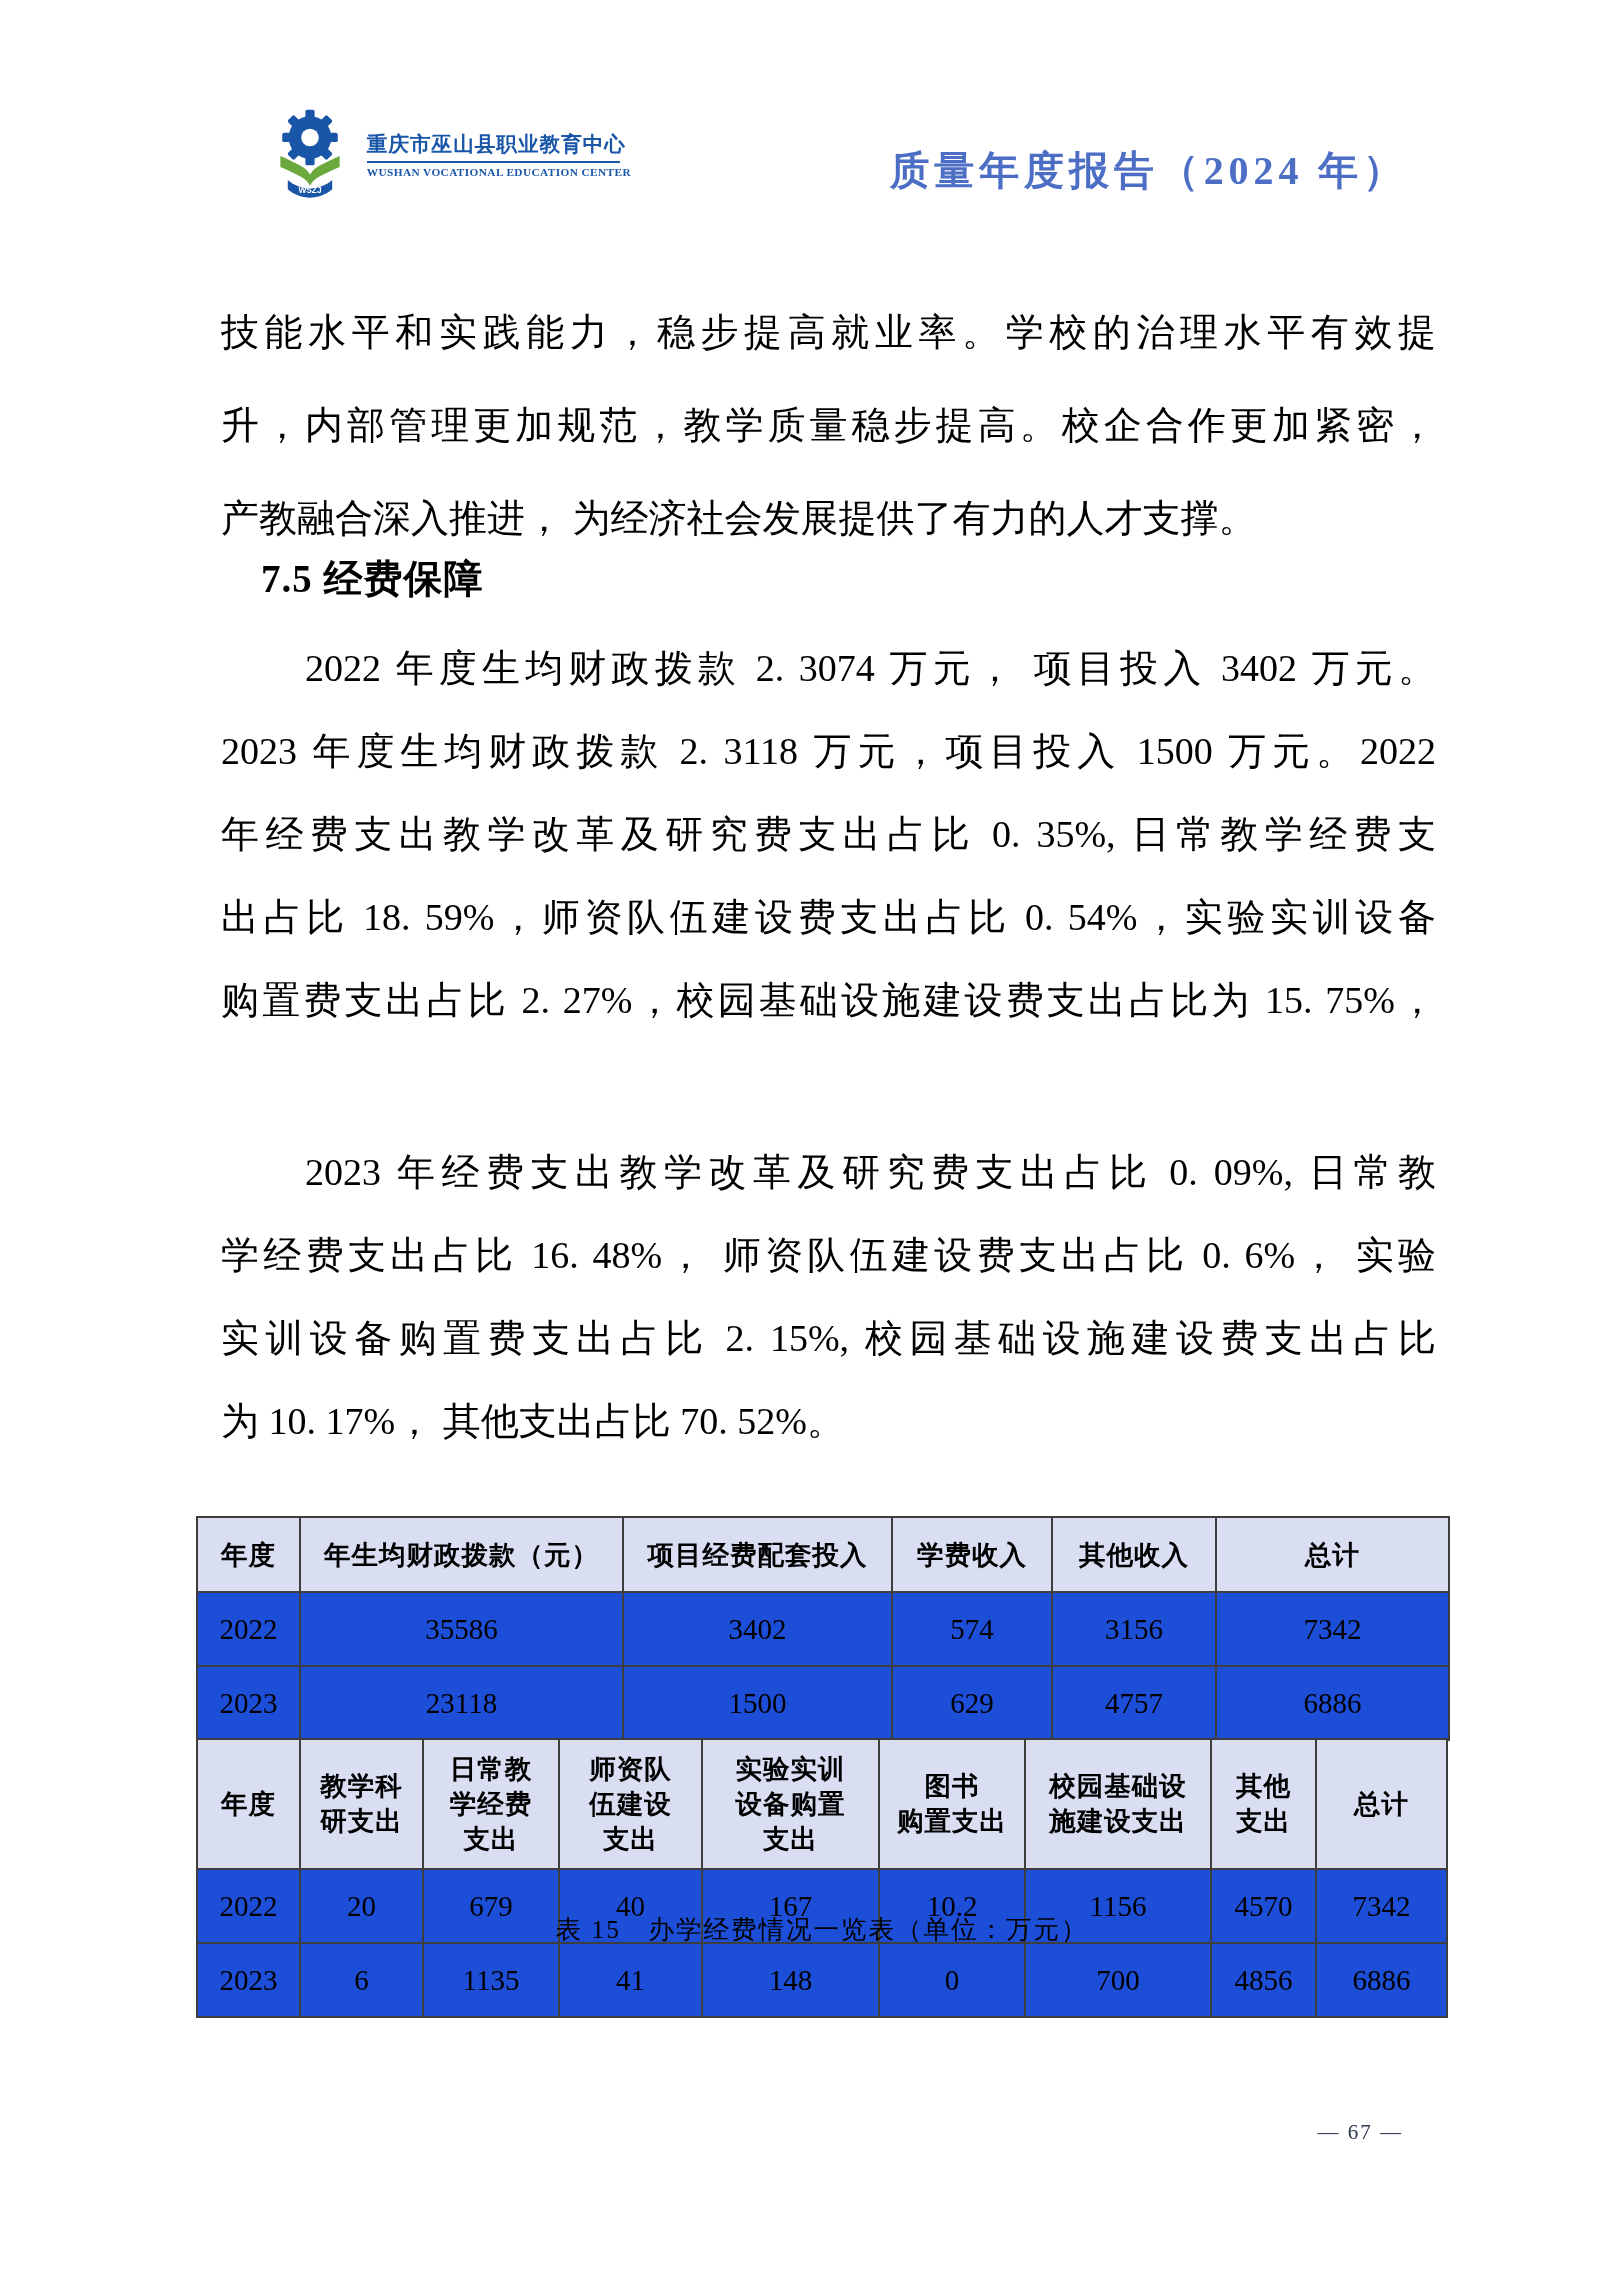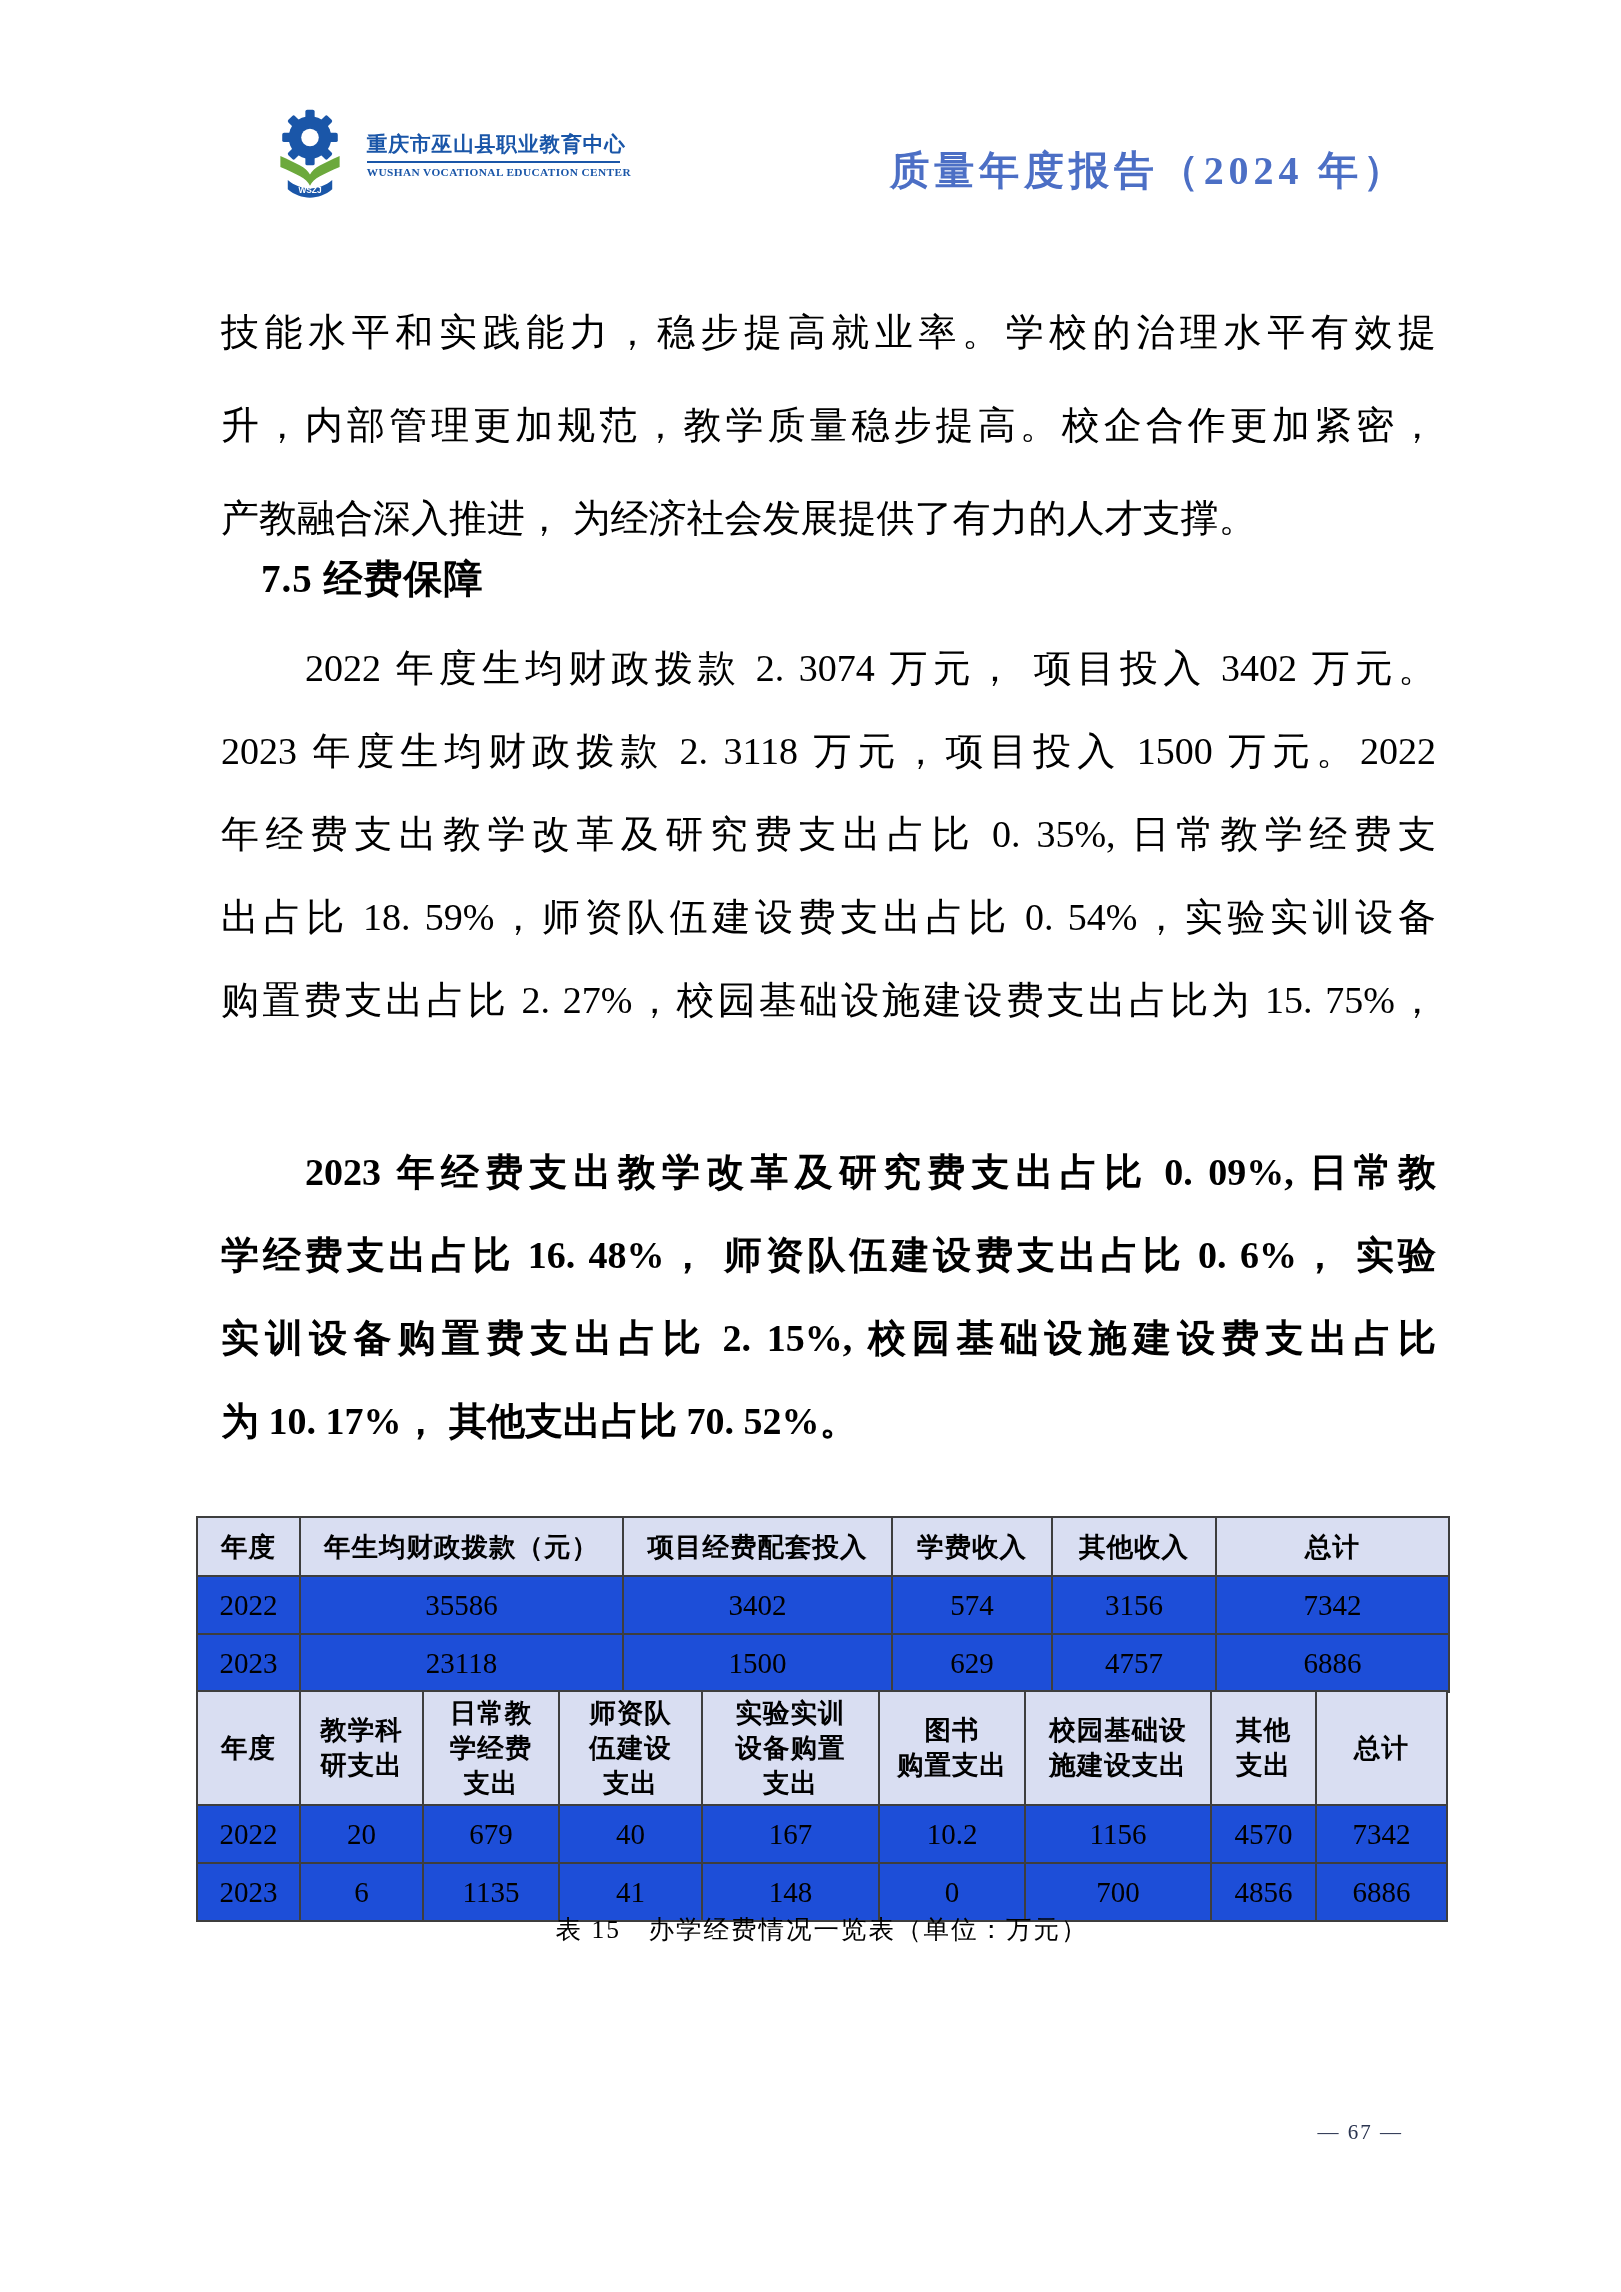--- a/index.html
+++ b/index.html
@@ -17,30 +17,30 @@
           font-family:"Liberation Serif","DejaVu Serif",serif;}
   .report-title{position:absolute;right:213px;top:143px;font-size:40px;font-weight:bold;
                 color:#4C6FC5;letter-spacing:4.9px;white-space:nowrap;}
 
   
   .para{position:absolute;left:221px;width:1215px;font-size:38px;}
   .para .line{white-space:nowrap;}
   .para .line.j{white-space:normal;text-align:justify;text-align-last:justify;}
   .p1{top:286px;} .p1 .line{height:93px;line-height:93px;}
   .p2{top:627px;} .p2 .line{height:83px;line-height:83px;}
-  .p3{top:1131px;} .p3 .line{height:83px;line-height:83px;font-weight:bold;}
+  .p3{top:1131px;} .p3 .line{height:83px;line-height:83px;}
   .indent{padding-left:84px;}
   .sec-heading{position:absolute;left:261px;top:543px;height:71px;line-height:71px;
                font-size:39px;font-weight:bold;letter-spacing:1px;}
 
   
   .tables{position:absolute;left:196px;top:1516px;width:1252px;}
   table{border-collapse:collapse;table-layout:fixed;width:1252px;}
   td,th{border:2px solid #3E3E3E;border-top-width:2.9px;border-bottom-width:2.9px;
-        text-align:center;vertical-align:middle;padding:0;overflow:hidden;}
+        text-align:center;vertical-align:middle;padding:8px;overflow:hidden;}
   th{background:#D9DEF2;font-size:26.5px;font-weight:bold;letter-spacing:1px;}
   td{background:#1d4ed8;font-size:29px;}
   .t1 .hrow th{height:57px;}
   .t1 .drow td{height:56px;}
   .t2{margin-top:-2.9px;}
   .t2 .hrow th{height:112px;white-space:pre-line;line-height:35px;}
   .t2 .drow td{height:56px;}
   .tbl-caption{position:absolute;left:196px;top:1911px;width:1252px;height:37px;line-height:37px;
                text-align:center;font-size:25.5px;letter-spacing:2px;}
 

